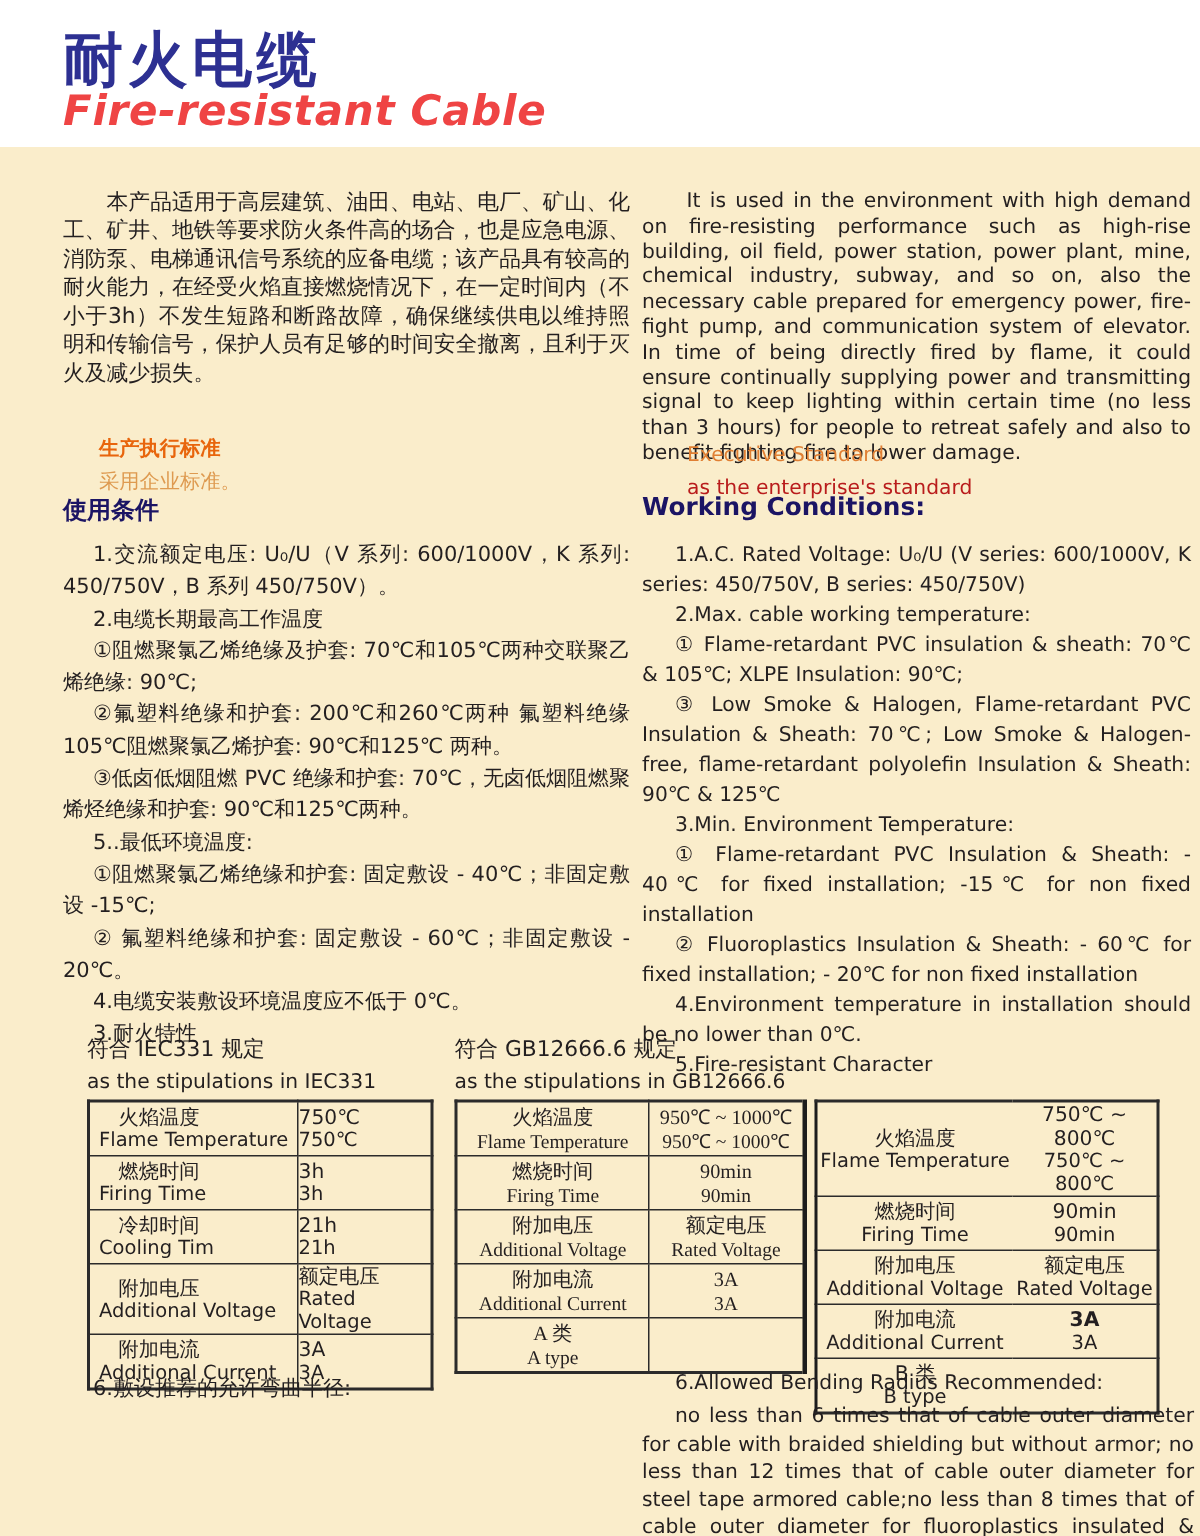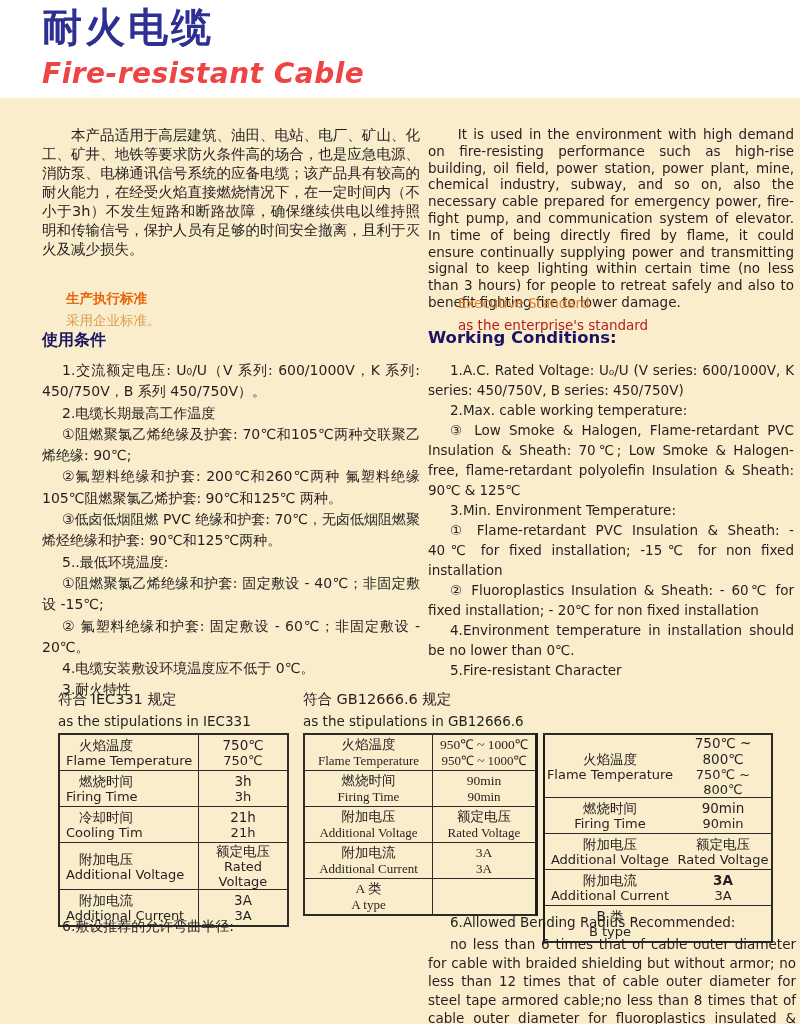--- a/index.html
+++ b/index.html
@@ -3,21 +3,21 @@
 <meta charset="utf-8">
 <style>
   html,body{margin:0;padding:0;}
   .page{
     position:relative;width:800px;height:1024px;background:#ffffff;
     font-family:"DejaVu Sans","Liberation Sans",sans-serif;color:#231f20;
     overflow:hidden;
   }
   .body-bg{position:absolute;left:0;top:98px;right:0;bottom:0;background:#faedcb;}
   
-  .title-zh{position:absolute;left:42px;top:0;font-size:40px;font-weight:bold;color:#2d3092;letter-spacing:3px;margin:0;}
+  .title-zh{position:absolute;left:42px;top:12px;font-size:40px;font-weight:bold;color:#2d3092;letter-spacing:3px;margin:0;}
   .title-en{position:absolute;left:42px;top:57px;font-size:28px;font-weight:bold;font-style:italic;color:#ef4444;margin:0;letter-spacing:0.5px;}
   
   .intro-zh{position:absolute;left:42px;top:126px;width:378px;font-size:14.5px;line-height:19px;text-align:justify;text-indent:2em;margin:0;}
   .intro-en{position:absolute;left:428px;top:126px;width:366px;font-size:13.5px;line-height:16.8px;text-align:justify;text-indent:2.2em;margin:0;}
   
   .std-zh{position:absolute;left:66px;top:290px;}
   .std-zh .t{font-size:13.5px;font-weight:bold;color:#e8650c;}
   .std-zh .s{font-size:13.5px;color:#de9a50;margin-top:4px;}
   .std-en{position:absolute;left:458px;top:295px;}
   .std-en .t{font-size:13.5px;color:#e07f33;}
@@ -38,21 +38,21 @@
   .cap-gb{left:303px;top:690px;}
   
   table.spec{position:absolute;border-collapse:collapse;table-layout:fixed;background:transparent;}
   table.spec td{border:1.5px solid #2b2b2b;padding:0;height:35px;vertical-align:middle;}
   table.spec .zh{font-size:13.5px;line-height:16px;}
   table.spec .en{font-size:13px;line-height:15px;}
   .t-iec{left:58px;top:733px;width:231px;border:2px solid #2b2b2b;}
   .t-iec td.lab{width:138px;text-align:left;}
   .t-iec td.lab .zh{padding-left:19px;}
   .t-iec td.lab .en{padding-left:6px;}
-  .t-iec td.val{text-align:center;}
+  .t-iec td.val{}
   .t-gba{left:303px;top:733px;width:235px;border:2px solid #2b2b2b;border-right:3px solid #1c1c1c;}
   .t-gba td{text-align:center;font-family:Liberation Serif, serif;}
   .t-gba td.lab{width:127px;}
   .t-gbb{left:543px;top:733px;width:230px;border:2px solid #2b2b2b;border-left:2.5px solid #1c1c1c;}
   .t-gbb td{text-align:center;}
   .t-gbb td.lab{width:130px;}
   .t-gbb td.val{border-left:none;}
   .t-gbb td.lab{border-right:none;}
   .big{font-weight:bold;font-size:14.5px;}
   
@@ -96,20 +96,21 @@
     <p>5..最低环境温度:</p>
     <p>①阻燃聚氯乙烯绝缘和护套:  固定敷设 - 40℃；非固定敷设 -15℃;</p>
     <p>② 氟塑料绝缘和护套:  固定敷设 - 60℃；非固定敷设 - 20℃。</p>
     <p>4.电缆安装敷设环境温度应不低于 0℃。</p>
     <p>3.耐火特性</p>
   </div>
 
   <div class="list-en">
     <p>1.A.C. Rated Voltage: U₀/U (V series: 600/1000V, K series: 450/750V, B series: 450/750V)</p>
     <p>2.Max. cable working temperature:</p>
+    <p>① Flame-retardant PVC insulation &amp; sheath: 70℃ &amp; 105℃; XLPE Insulation: 90℃;</p>
     <p>③ Low Smoke &amp; Halogen, Flame-retardant PVC Insulation &amp; Sheath: 70℃; Low Smoke &amp; Halogen-free, flame-retardant polyolefin Insulation &amp; Sheath: 90℃ &amp; 125℃</p>
     <p>3.Min. Environment Temperature:</p>
     <p>① Flame-retardant PVC Insulation &amp; Sheath: - 40℃ for fixed installation; -15℃ for non fixed installation</p>
     <p>② Fluoroplastics Insulation &amp; Sheath: - 60℃ for fixed installation; - 20℃ for non fixed installation</p>
     <p>4.Environment temperature in installation should be no lower than 0℃.</p>
     <p>5.Fire-resistant Character</p>
   </div>
 
   <div class="cap cap-iec">
     <div class="czh">符合 IEC331 规定</div>

